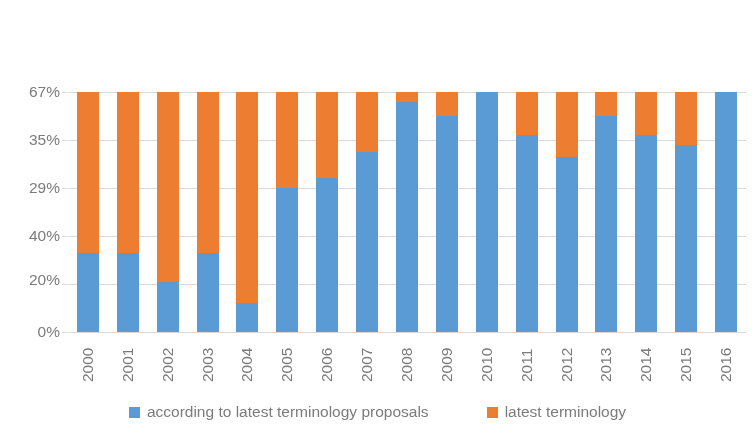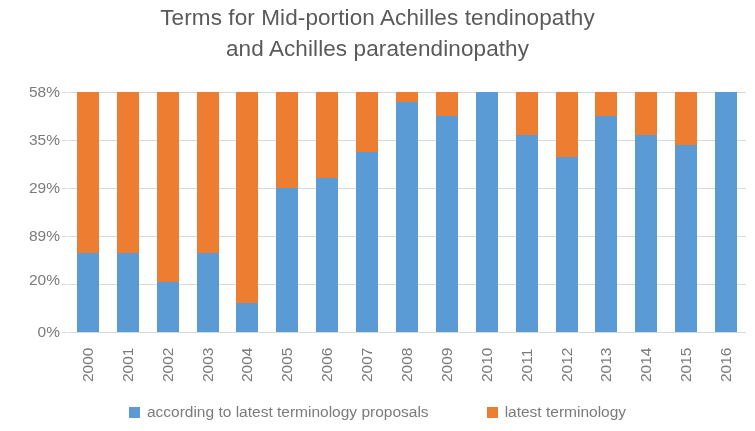--- a/index.html
+++ b/index.html
@@ -151,37 +151,33 @@
     line-height: 18px;
     color: #7b7b7b;
     white-space: nowrap;
   }
 </style>
 </head>
 <body>
 
 <div id="chart-root">
 
-  <div id="chart-title">
-    <span class="title-line">Terms for Mid-portion Achilles tendinopathy</span>
-    <span class="title-line">and Achilles paratendinopathy</span>
-  </div>
 
   <div id="y-axis">
       <div class="y-tick-label" style="top: 240px;">0%</div>
       <div class="y-tick-mark" style="top: 240px;"></div>
       <div class="y-tick-label" style="top: 188px;">20%</div>
       <div class="y-tick-mark" style="top: 192px;"></div>
-      <div class="y-tick-label" style="top: 144px;">89%</div>
+      <div class="y-tick-label" style="top: 144px;">40%</div>
       <div class="y-tick-mark" style="top: 144px;"></div>
       <div class="y-tick-label" style="top: 96px;">29%</div>
       <div class="y-tick-mark" style="top: 96px;"></div>
       <div class="y-tick-label" style="top: 48px;">35%</div>
       <div class="y-tick-mark" style="top: 48px;"></div>
-      <div class="y-tick-label" style="top: 0px;">58%</div>
+      <div class="y-tick-label" style="top: 0px;">67%</div>
       <div class="y-tick-mark" style="top: 0px;"></div>
     </div>
 
   <div id="plot-area">
       <div class="gridline" style="top: 240px;"></div>
       <div class="gridline" style="top: 192px;"></div>
       <div class="gridline" style="top: 144px;"></div>
       <div class="gridline" style="top: 96px;"></div>
       <div class="gridline" style="top: 48px;"></div>
       <div class="gridline" style="top: 0px;"></div>

